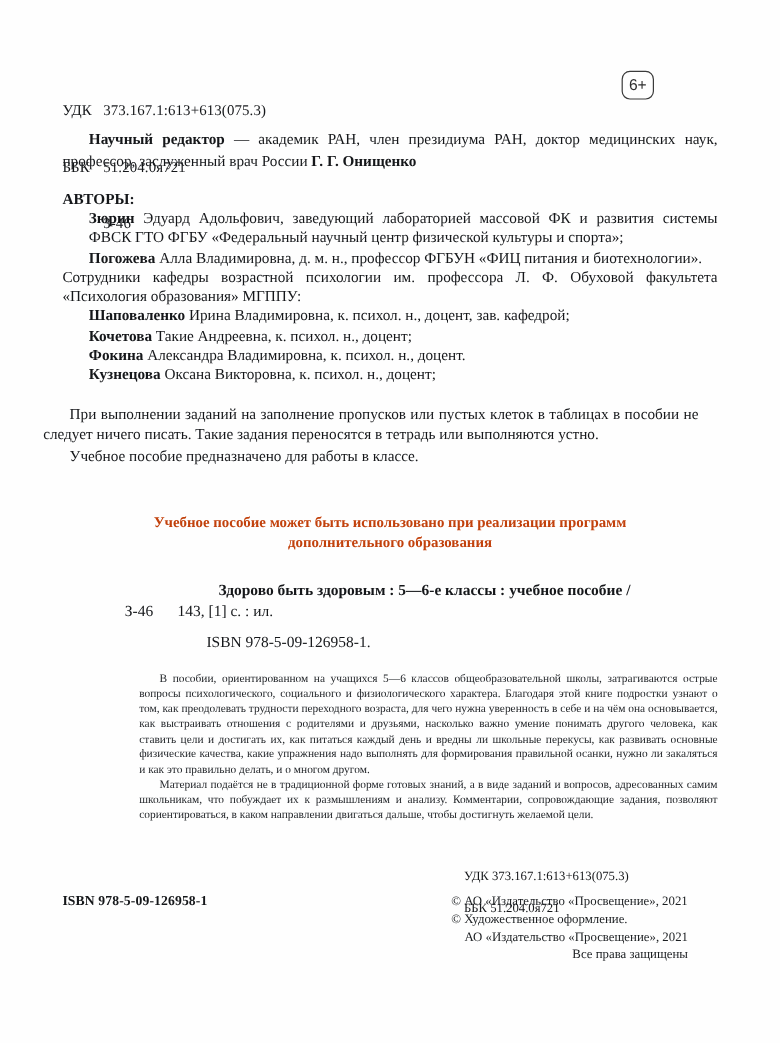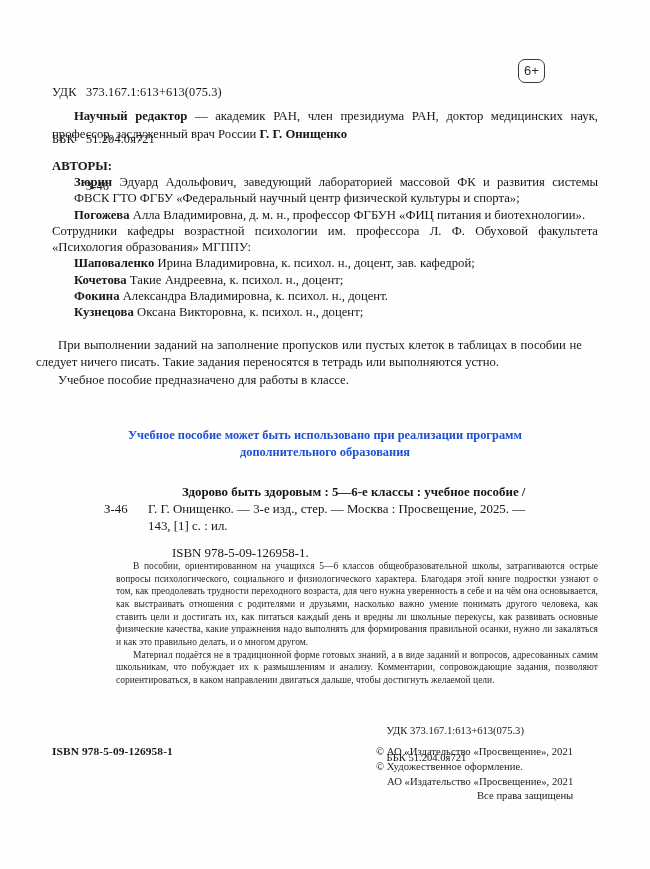--- a/index.html
+++ b/index.html
@@ -104,21 +104,21 @@
   
   .usage {
     position: absolute;
     left: 92px;
     top: 427px;
     width: 466px;
     font-size: 12.4px;
     line-height: 17px;
     font-weight: bold;
     text-align: center;
-    color: #1d4ed8;
+    color: #c2410c;
   }
 
   
   .cip {
     position: absolute;
     left: 52px;
     top: 484px;
     width: 556px;
     font-size: 12.9px;
     line-height: 17.2px;
@@ -237,21 +237,20 @@
     <p class="just">При выполнении заданий на заполнение пропусков или пустых клеток в таблицах в пособии не следует ничего писать. Такие задания переносятся в тетрадь или выполняются устно.</p>
     <p>Учебное пособие предназначено для работы в классе.</p>
   </div>
 
   <div class="usage">Учебное пособие может быть использовано при реализации программ дополнительного образования</div>
 
   <div class="cip">
     <div class="cip-shelf">З-46</div>
     <div class="cip-main">
       <div class="cip-title-line b">Здорово быть здоровым : 5—6-е классы : учебное пособие /</div>
-      <div>Г. Г. Онищенко. — 3-е изд., стер. — Москва : Просвещение, 2025. —</div>
       <div>143, [1] с. : ил.</div>
     </div>
     <div class="cip-isbn">ISBN 978-5-09-126958-1.</div>
   </div>
 
   <div class="annot">
     <p class="just">В пособии, ориентированном на учащихся 5—6 классов общеобразовательной школы, затрагиваются острые вопросы психологического, социального и физиологического характера. Благодаря этой книге подростки узнают о том, как преодолевать трудности переходного возраста, для чего нужна уверенность в себе и на чём она основывается, как выстраивать отношения с родителями и друзьями, насколько важно умение понимать другого человека, как ставить цели и достигать их, как питаться каждый день и вредны ли школьные перекусы, как развивать основные физические качества, какие упражнения надо выполнять для формирования правильной осанки, нужно ли закаляться и как это правильно делать, и о многом другом.</p>
     <p class="just">Материал подаётся не в традиционной форме готовых знаний, а в виде заданий и вопросов, адресованных самим школьникам, что побуждает их к размышлениям и анализу. Комментарии, сопровождающие задания, позволяют сориентироваться, в каком направлении двигаться дальше, чтобы достигнуть желаемой цели.</p>
   </div>
 

